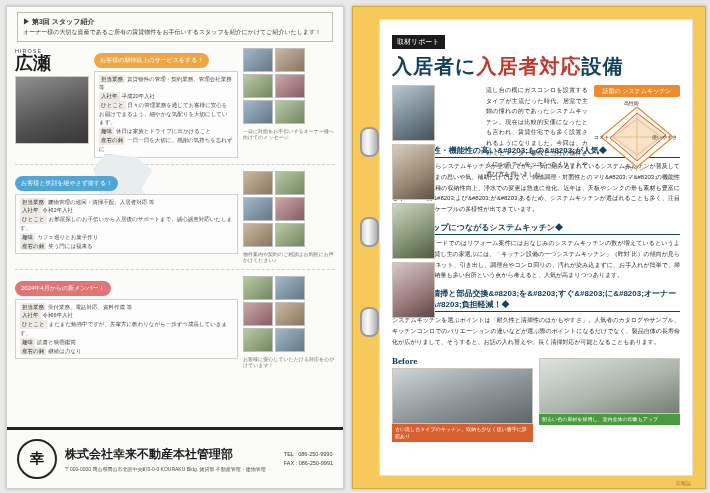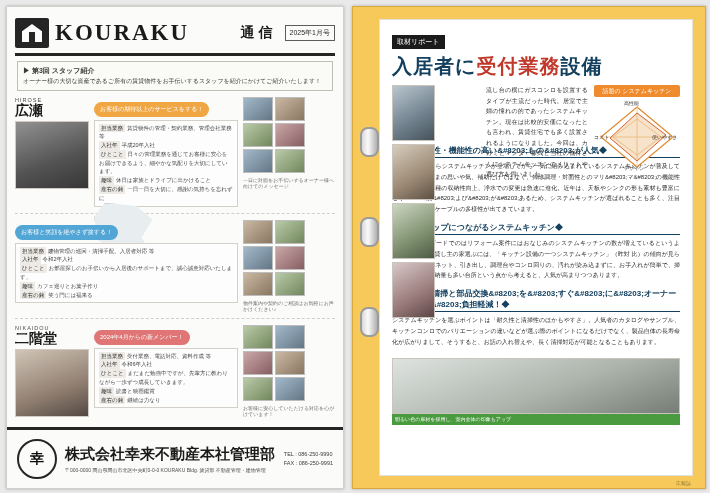--- a/index.html
+++ b/index.html
@@ -17,21 +17,21 @@
   .nl-sub{font-family:"Liberation Serif",serif;font-weight:bold;font-size:14px;letter-spacing:4px;margin-left:auto;color:#111;}
   .nl-issue{font-size:7px;border:1px solid #555;padding:2px 4px;margin-left:8px;color:#222;white-space:nowrap;}
 
   .nl-lead{margin:5px 10px 0 10px;border:1px solid #bdbdb6;background:#fbfbf7;padding:4px 5px;font-size:6px;line-height:1.5;color:#333;}
   .nl-lead b{font-size:7px;}
 
   .staff{margin:6px 8px 0 8px;position:relative;padding-bottom:6px;border-bottom:1px dashed #cfcfc9;}
   .staff-row{display:flex;gap:5px;}
   .st-left{width:74px;flex:0 0 74px;}
   .st-name-en{font-size:5.5px;letter-spacing:1px;color:#444;}
-  .st-name{font-family:"Liberation Serif",serif;font-size:14px;font-weight:bold;color:#111;line-height:1.1;}
+  .st-name{font-family:"Liberation Serif",serif;font-size:18px;font-weight:bold;color:#111;line-height:1.1;}
   .st-photo{width:72px;height:66px;margin-top:3px;border:1px solid #cfc9c2;background:linear-gradient(160deg,#8d8d8d,#4a4a4a 60%,#2e2e2e);}
   .st-photo.p2{background:linear-gradient(160deg,#b9a89a,#6d5c52 60%,#3c332e);}
   .st-photo.p3{background:linear-gradient(160deg,#cfc3b4,#8d7b6c 60%,#4b403a);}
   .st-mid{flex:1 1 auto;}
   .bubble{position:relative;display:inline-block;background:#f2a33c;color:#fff;font-size:6px;padding:3px 6px;border-radius:9px;margin-bottom:3px;}
   .bubble.b2{background:#4aa3d6;}
   .bubble.b3{background:#e06f6f;}
   .prof{border:1px solid #d3cec7;background:#fff;font-size:5.5px;line-height:1.6;color:#3a3a3a;padding:3px 4px;}
   .prof .k{display:inline-block;background:#efece6;padding:0 2px;margin-right:2px;color:#222;}
   .st-right{width:92px;flex:0 0 92px;display:flex;flex-wrap:wrap;gap:2px;align-content:flex-start;}
@@ -40,21 +40,21 @@
   .poly.b{background:linear-gradient(140deg,#c9b79f,#85705b);}
   .poly.c{background:linear-gradient(140deg,#b7c9a4,#6c8257);}
   .poly.d{background:linear-gradient(140deg,#c9a4a4,#82575c);}
   .note{font-size:5px;color:#666;margin-top:2px;}
   .mapwrap{position:relative;height:0;}
   .map{position:absolute;left:0;top:-4px;width:66px;height:54px;background:#e8eef0;border:1px solid #cdd6d8;
        clip-path:polygon(16% 0,62% 6%,86% 30%,70% 62%,84% 90%,38% 100%,6% 66%,0 26%);}
 
   .nl-foot{position:absolute;left:0;right:0;bottom:0;height:58px;border-top:3px solid #1b1b1b;background:#fdfdfb;display:flex;align-items:center;padding:0 10px;gap:8px;}
   .seal{width:36px;height:36px;border-radius:50%;border:2px solid #1b1b1b;display:flex;align-items:center;justify-content:center;font-family:"Liberation Serif",serif;font-size:14px;font-weight:bold;}
-  .co-name{font-family:"Liberation Serif",serif;font-size:15px;font-weight:bold;color:#111;}
+  .co-name{font-family:"Liberation Serif",serif;font-size:12px;font-weight:bold;color:#111;}
   .co-addr{font-size:5px;line-height:1.6;color:#444;margin-top:2px;}
   .co-tel{margin-left:auto;font-size:5.5px;line-height:1.7;color:#333;text-align:left;}
 
   
   .sheet-right{position:absolute;left:352px;top:6px;width:352px;height:481px;background:#f6c95a;border:1px solid #d7a93b;box-shadow:0 0 3px rgba(0,0,0,.25);overflow:hidden;}
   .binder-inner{position:absolute;left:26px;top:12px;right:12px;bottom:12px;background:#ffffff;border:1px solid #e2e2dc;}
   .rings{position:absolute;left:6px;top:0;bottom:0;width:18px;}
   .ring{position:absolute;left:1px;width:15px;height:26px;border:2px solid #9b9b9b;border-radius:8px;background:linear-gradient(90deg,#d9d9d9,#fafafa 40%,#b0b0b0);}
   .r1{top:120px;} .r2{top:210px;} .r3{top:300px;}
 
@@ -91,26 +91,20 @@
   .pg{position:absolute;right:14px;bottom:2px;font-size:5px;color:#8a7330;}
   .dim{opacity:.95;}
 </style>
 </head>
 <body>
 
 <div class="page">
 
   <div class="sheet-left dim">
 
-    <div class="nl-head">
-      <div class="nl-logo"></div>
-      <div class="nl-title">KOURAKU</div>
-      <div class="nl-sub">通信</div>
-      <div class="nl-issue">2025年1月号</div>
-    </div>
 
     <div class="nl-lead">
       <b>▶ 第3回 スタッフ紹介</b><br>
       <span>オーナー様の大切な資産であるご所有の賃貸物件をお手伝いするスタッフを紹介にかけてご紹介いたします！</span>
     </div>
 
     <div class="staff">
       <div class="staff-row">
         <div class="st-left">
           <div class="st-name-en">HIROSE</div>
@@ -161,25 +155,20 @@
           <div class="poly d"></div>
           <div class="poly b"></div>
           <div class="poly c"></div>
           <div class="note">物件案内や契約のご相談はお気軽にお声かけください♪</div>
         </div>
       </div>
     </div>
 
     <div class="staff" style="border-bottom:none">
       <div class="staff-row">
-        <div class="st-left">
-          <div class="st-name-en">NIKAIDOU</div>
-          <div class="st-name">二階堂</div>
-          <div class="st-photo p3"></div>
-        </div>
         <div class="st-mid">
           <div class="bubble b3">2024年4月からの新メンバー！</div>
           <div class="prof">
             <div><span class="k">担当業務</span><span>受付業務、電話対応、資料作成 等</span></div>
             <div><span class="k">入社年</span><span>令和6年入社</span></div>
             <div><span class="k">ひとこと</span><span>まだまだ勉強中ですが、先輩方に教わりながら一歩ずつ成長していきます。</span></div>
             <div><span class="k">趣味</span><span>読書と映画鑑賞</span></div>
             <div><span class="k">座右の銘</span><span>継続は力なり</span></div>
           </div>
         </div>
@@ -214,21 +203,21 @@
       <div class="ring r1"></div>
       <div class="ring r2"></div>
       <div class="ring r3"></div>
     </div>
 
     <div class="binder-inner">
 
       <div class="rep">
         <div class="rep-tag">取材リポート</div>
         <div class="rep-title">
-          <span>入居者に</span><span class="hl">受付業務</span><span>設備</span>
+          <span>入居者に</span><span class="hl">入居者対応</span><span>設備</span>
         </div>
 
         <div class="rep-body">
           <div class="rep-photos">
             <div class="rp"></div>
             <div class="rp k2"></div>
             <div class="rp k3"></div>
             <div class="rp k4"></div>
           </div>
           <div class="rep-text">流し台の横にガスコンロを設置するタイプが主流だった時代。居室で主婦の憧れの的であったシステムキッチン。現在は比較的安価になったとも言われ、賃貸住宅でも多く設置されるようになりました。今回は、カガミとマンダー様式と当社の物件さんにシステムキッチンのメリットや選び方を伺いました。</div>
@@ -262,20 +251,25 @@
         <div class="sec-h">◆入居率アップにつながるシステムキッチン◆</div>
         <div class="sec-p">クセのスタンダードでのはリフォーム案件にはおなじみのシステムキッチンの数が増えているというより、賃貸住宅で貸し主の家選ぶには、「キッチン設備の一つシステムキッチン」（昨対 比）の傾向が見られます。キャビネット、引き出し、調理台やコンロ回りの、汚れが染み込まずに、お手入れが簡単で、掃除しやすい。収納量も多い台所という点から考えると、人気が高まりつつあります。</div>
       </div>
       <div class="sec">
         <div class="sec-h">◆定期的な清掃と部品交換&amp;#8203;を&amp;#8203;すぐ&amp;#8203;に&amp;#8203;オーナー&amp;#8203;の&amp;#8203;負担軽減！◆</div>
         <div class="sec-p">システムキッチンを選ぶポイントは「耐久性と清掃性のほかもやすさ」。人気者のカタログやサンプル、キッチンコンロでのバリエーションの違いなどが選ぶ際のポイントになるだけでなく、製品自体の長寿命化が広がりまして、そうすると、お話の入れ替えや、長く清掃対応が可能となることもあります。</div>
       </div>
 
       <div class="ba">
         <div class="ba-col">
+          <div class="ba-lbl">Before</div>
+          <div class="ba-img"></div>
+          <div class="ba-cap">古い流し台タイプのキッチン。収納も少なく使い勝手に課題あり</div>
+        </div>
+        <div class="ba-col">
           <div class="ba-lbl"></div>
           <div class="ba-img a3"></div>
           <div class="ba-cap c3">明るい色の扉材を採用し、室内全体の印象もアップ</div>
         </div>
       </div>
     </div>
 
     <div class="pg">広報誌</div>
   </div>
 </div>

